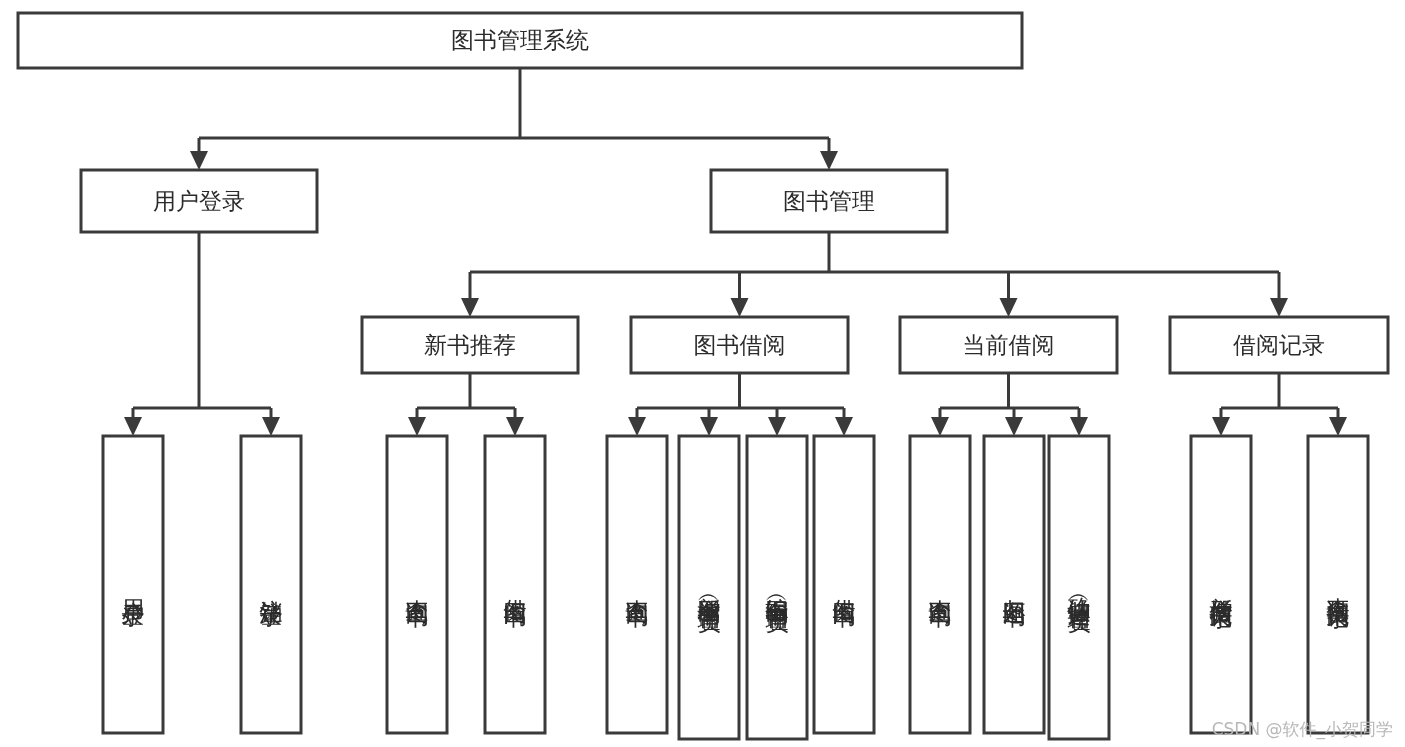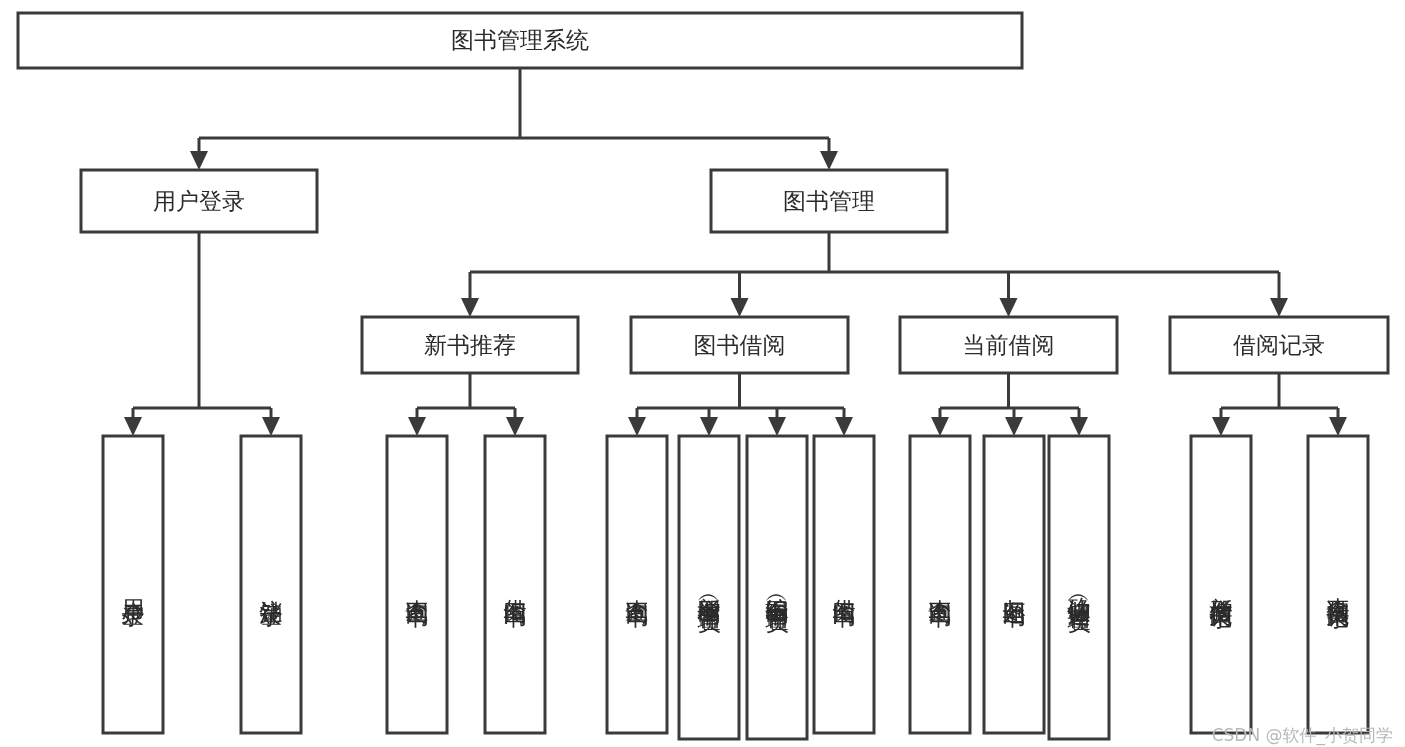--- a/index.html
+++ b/index.html
@@ -28,21 +28,21 @@
     text-orientation:upright;
     font-family:"DejaVu Sans","Liberation Sans",sans-serif;
     font-size:23px;
     line-height:1.18;
     color:#2b2b2b;
     letter-spacing:2px;
     white-space:nowrap;
   }
   #watermark{
     position:absolute;
-    right:12px;bottom:0;
+    right:12px;bottom:6px;
     font-family:"DejaVu Sans","Liberation Sans",sans-serif;
     font-size:17px;
     color:#b8b8b8;
     white-space:nowrap;
     pointer-events:none;
   }
 </style>
 </head>
 <body>
 

